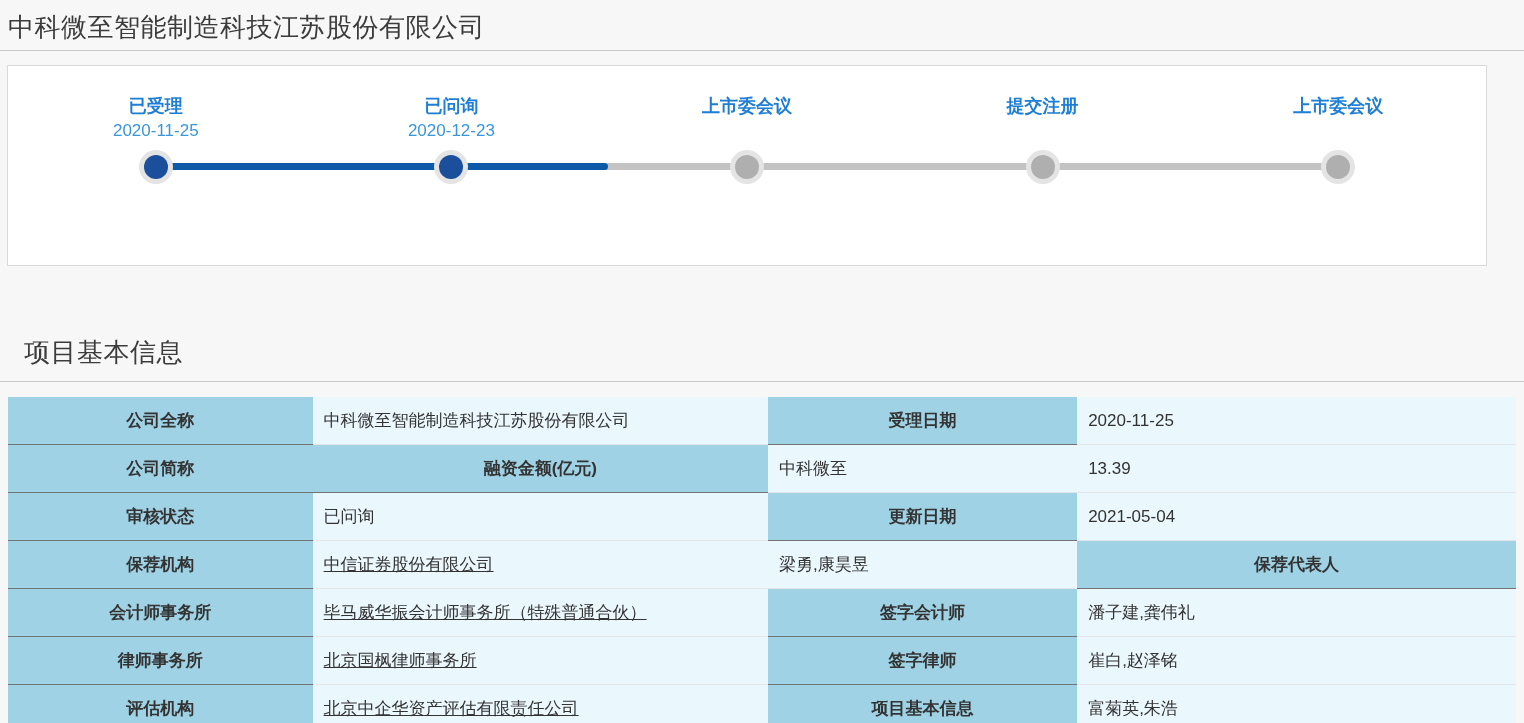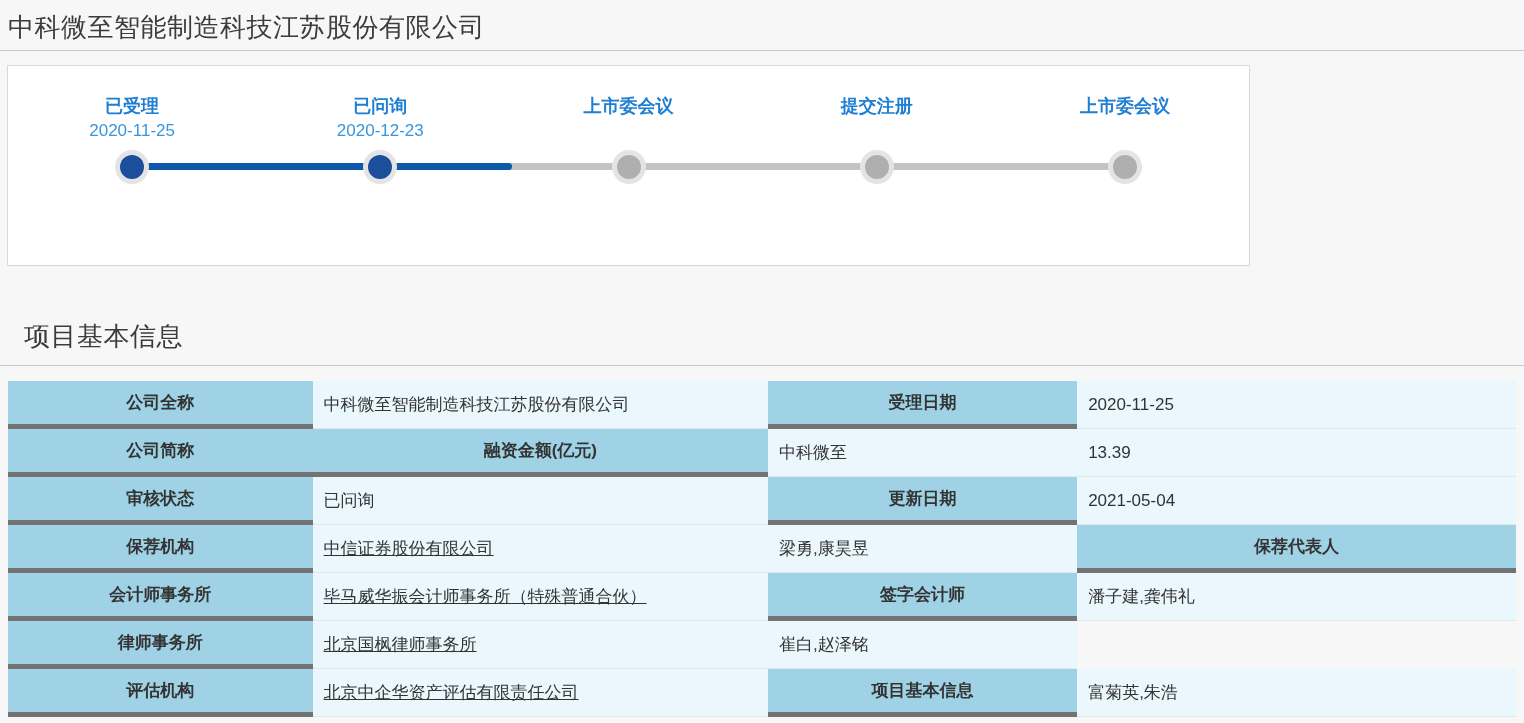--- a/index.html
+++ b/index.html
@@ -15,22 +15,22 @@
     border-bottom:1px solid #c9c9c9;
     background:#f7f7f7;
   }
   .title-bar h1 {
     font-size:26px; line-height:36px; font-weight:400; color:#3c3c3c;
     letter-spacing:0.5px;
   }
   
   .timeline-box {
     position:relative;
-    margin:14px 0 0 7px;
-    width:1243px;
+    margin:14px 0 16px 7px;
+    width:1480px;
     height:201px;
     background:#ffffff;
     border:1px solid #d9d9d9;
   }
   .track {
     position:absolute; top:97px; height:7px; border-radius:4px; z-index:1;
   }
   .track-gray { left:10%; width:80%; background:#c3c3c3; }
   .track-blue { left:10%; width:30.6%; background:#0d5aa8; }
   .stations { display:flex; height:100%; position:relative; z-index:2; }
@@ -61,21 +61,21 @@
   .info-row {
     display:grid;
     grid-template-columns:20.2% 30.2% 20.5% 29.1%;
     height:48px;
   }
   .cell {
     display:flex; align-items:center; font-size:17px;
   }
   .cell-label {
     background:#9fd2e5;
-    border-bottom:5px solid #737373;
+    border-bottom:1px solid #737373;
     justify-content:center;
     font-weight:bold; color:#333;
   }
   .cell-value {
     background:#eaf7fc;
     border-bottom:1px solid #e0e6e9;
     padding-left:11px;
     color:#333;
   }
   .cell-value a {
@@ -180,20 +180,21 @@
     <div class="cell cell-value">
         <span>潘子建,龚伟礼</span>
       </div>
   </div>
 
   <div class="info-row">
     <div class="cell cell-label">律师事务所</div>
     <div class="cell cell-value">
         <a>北京国枫律师事务所</a>
       </div>
+    <div class="cell cell-label">签字律师</div>
     <div class="cell cell-value">
         <span>崔白,赵泽铭</span>
       </div>
   </div>
 
   <div class="info-row">
     <div class="cell cell-label">评估机构</div>
     <div class="cell cell-value">
         <a>北京中企华资产评估有限责任公司</a>
       </div>

